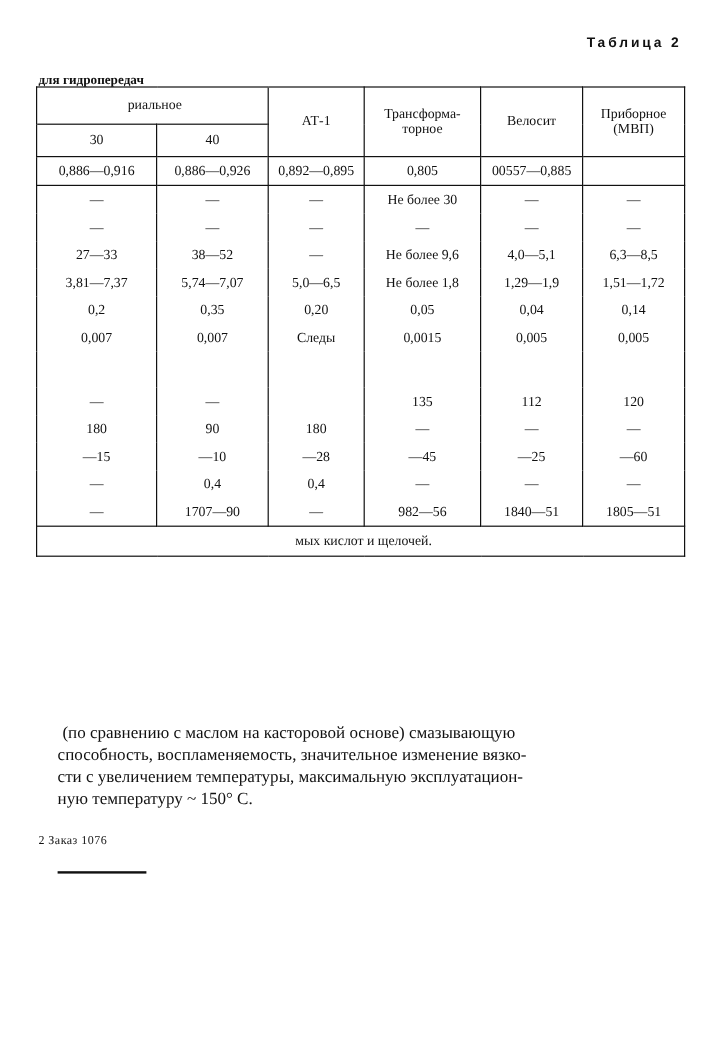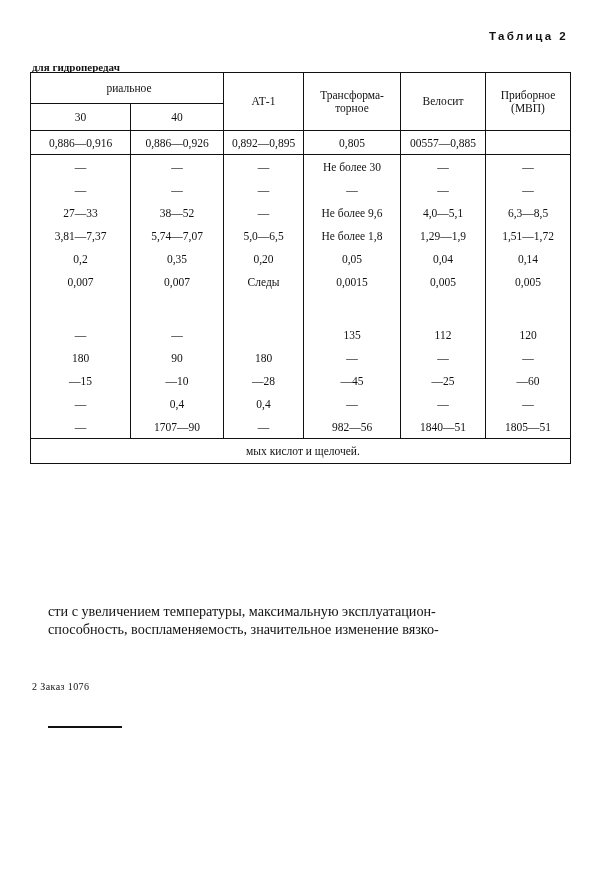--- a/index.html
+++ b/index.html
@@ -134,21 +134,21 @@
     top: 726px;
     left: 48px;
     width: 74px;
     height: 2px;
     background: #111;
   }
 
   
   .footer {
     position: absolute;
-    bottom: 36px;
+    bottom: 22px;
     left: 32px;
     font-family: "Liberation Serif", serif;
     font-size: 10px;
     color: #111;
     letter-spacing: 0.4px;
     text-align: right;
   }
 </style>
 </head>
 <body>
@@ -305,21 +305,23 @@
         </tr>
 
         <tr class="footnote-row">
           <td colspan="6">мых кислот и щелочей.</td>
         </tr>
       </tbody>
     </table>
   </div>
 
   <div class="para">
+    <div class="l1">(по сравнению с маслом на касторовой основе) смазывающую</div>
+    <div>способность, воспламеняемость, значительное изменение вязко-</div>
     <div>сти с увеличением температуры, максимальную эксплуатацион-</div>
-    <div>способность, воспламеняемость, значительное изменение вязко-</div>
+    <div>ную температуру ~ 150° С.</div>
   </div>
 
   <div class="hrule"></div>
 
   <div class="footer">2 Заказ 1076</div>
 
 </div>
 
 </body></html>

